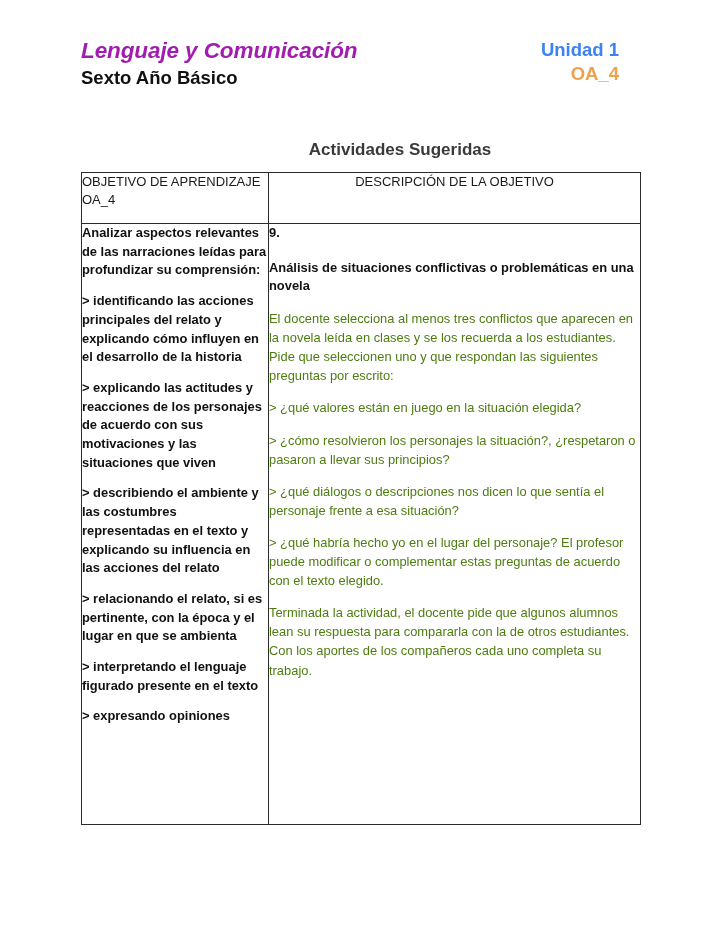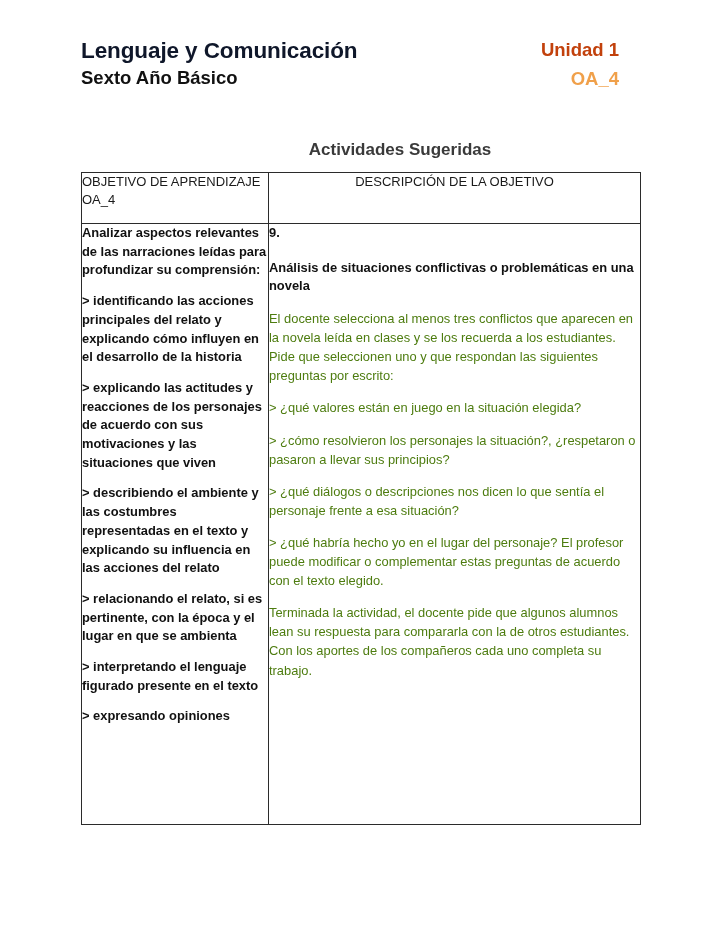--- a/index.html
+++ b/index.html
@@ -37,46 +37,46 @@
     flex-direction: column;
   }
   .header-right {
     display: flex;
     flex-direction: column;
     align-items: flex-end;
   }
   .subject-title {
     font-size: 22.5px;
     font-weight: bold;
-    color: #0f172a;
+    color: #a21caf;
     line-height: 1.18;
     letter-spacing: -0.1px;
     white-space: nowrap;
+    font-style: italic;
   }
   .grade-title {
     font-size: 18.5px;
     font-weight: bold;
     color: #111111;
     line-height: 1.25;
     margin-top: 1px;
     white-space: nowrap;
   }
   .unit-label {
     font-size: 18.5px;
     font-weight: bold;
-    color: #c2410c;
+    color: #3b82f6;
     line-height: 1.3;
     white-space: nowrap;
   }
   .oa-label {
     font-size: 18.5px;
     font-weight: bold;
     color: #F0A04A;
     line-height: 1.3;
-    margin-top: 5px;
     white-space: nowrap;
   }
 
   
   .section-title {
     position: absolute;
     left: 0;
     top: 140px;
     width: 720px;
     text-align: center;

